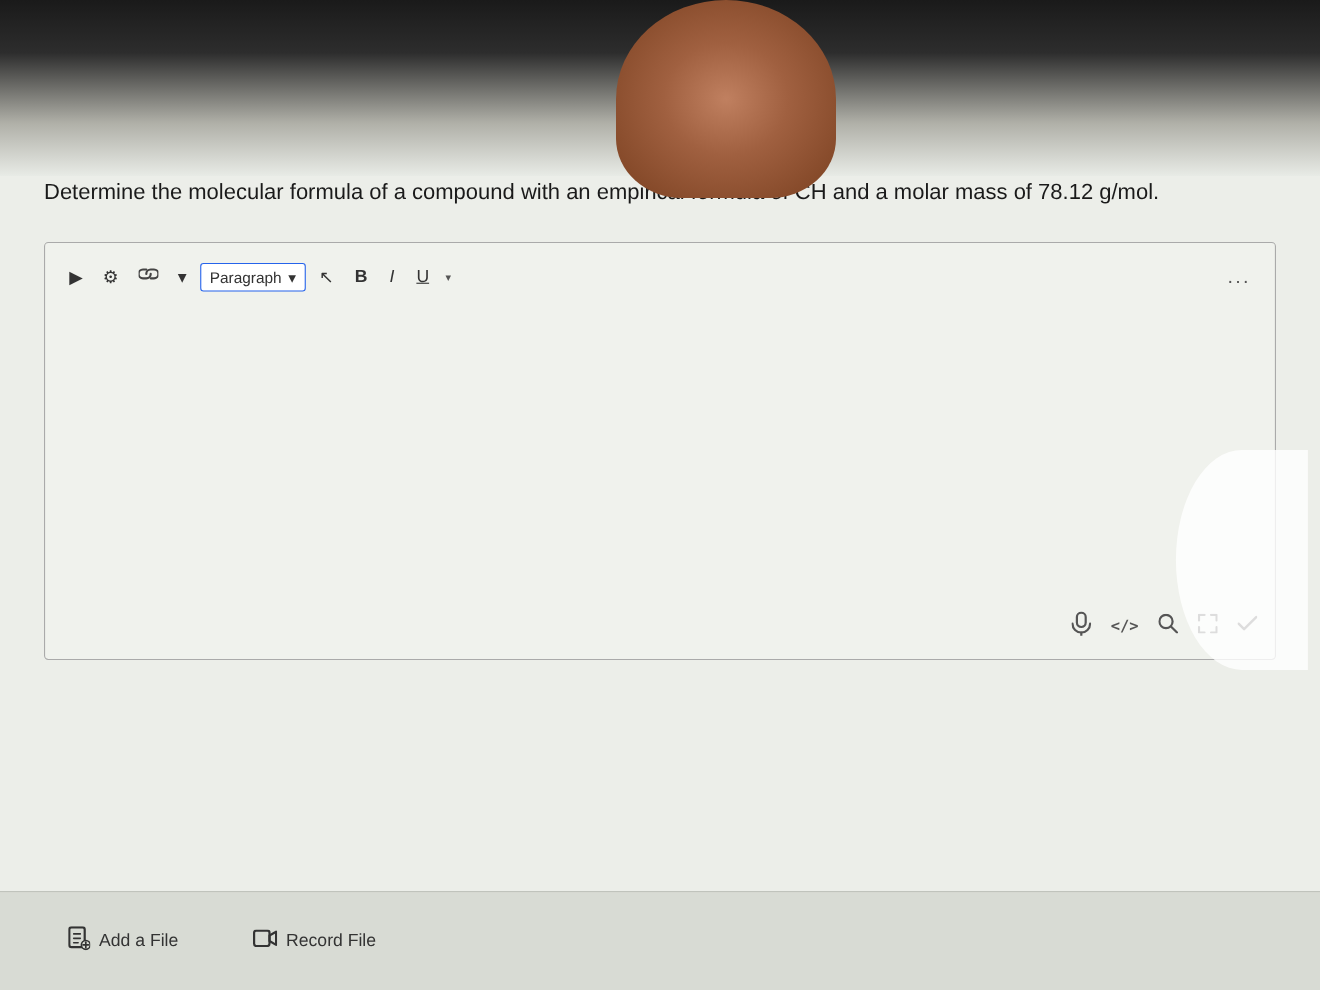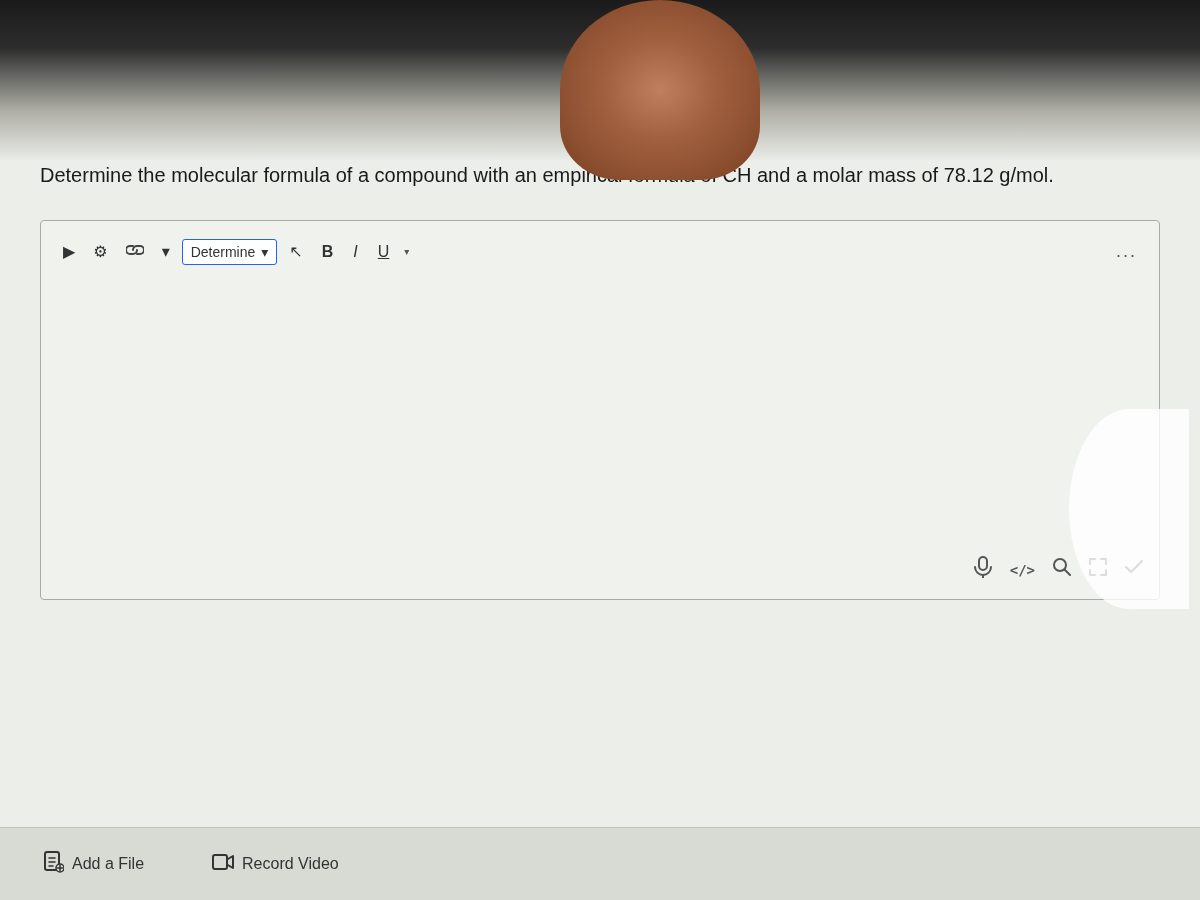--- a/index.html
+++ b/index.html
@@ -189,26 +189,26 @@
       border-radius: 50% 0 0 50%;
       opacity: 0.8;
     }
 
     
     .footer-bar {
       position: absolute;
       bottom: 0;
       left: 0;
       right: 0;
-      height: 73px;
+      height: 90px;
       background: #d8dbd4;
       border-top: 1px solid #c0c3bc;
       display: flex;
       align-items: center;
-      padding: 0 40px;
+      padding: 0 58px;
       gap: 60px;
     }
 
     .footer-item {
       display: flex;
       align-items: center;
       gap: 8px;
       cursor: pointer;
       color: #333;
       font-size: 16px;
@@ -252,21 +252,21 @@
             <path d="M11 7C11 9.2 9.2 11 7 11H4C1.8 11 0 9.2 0 7C0 4.8 1.8 3 4 3H7" stroke="#444" stroke-width="2" stroke-linecap="round"></path>
           </svg>
         </span>
       </button>
 
       <button class="toolbar-btn">
         <span>▾</span>
       </button>
 
       <div class="paragraph-dropdown">
-        <span>Determine</span>
+        <span>Paragraph</span>
         <span>▾</span>
       </div>
 
       <button class="toolbar-btn cursor-icon">
         <span>↖</span>
       </button>
 
       <button class="format-btn">
         <span>B</span>
       </button>
@@ -359,16 +359,16 @@
   </button>
 
 
   <button class="footer-item">
     <span>
       <svg width="22" height="16" viewBox="0 0 22 16" fill="none" xmlns="http://www.w3.org/2000/svg">
         <rect x="1" y="1" width="14" height="14" rx="2" stroke="#333" stroke-width="2"></rect>
         <path d="M15 5.5L21 2V14L15 10.5V5.5Z" stroke="#333" stroke-width="2" stroke-linejoin="round"></path>
       </svg>
     </span>
-    <span>Record Video</span>
+    <span>Record File</span>
   </button>
 
 </div>
 
 </body></html>

